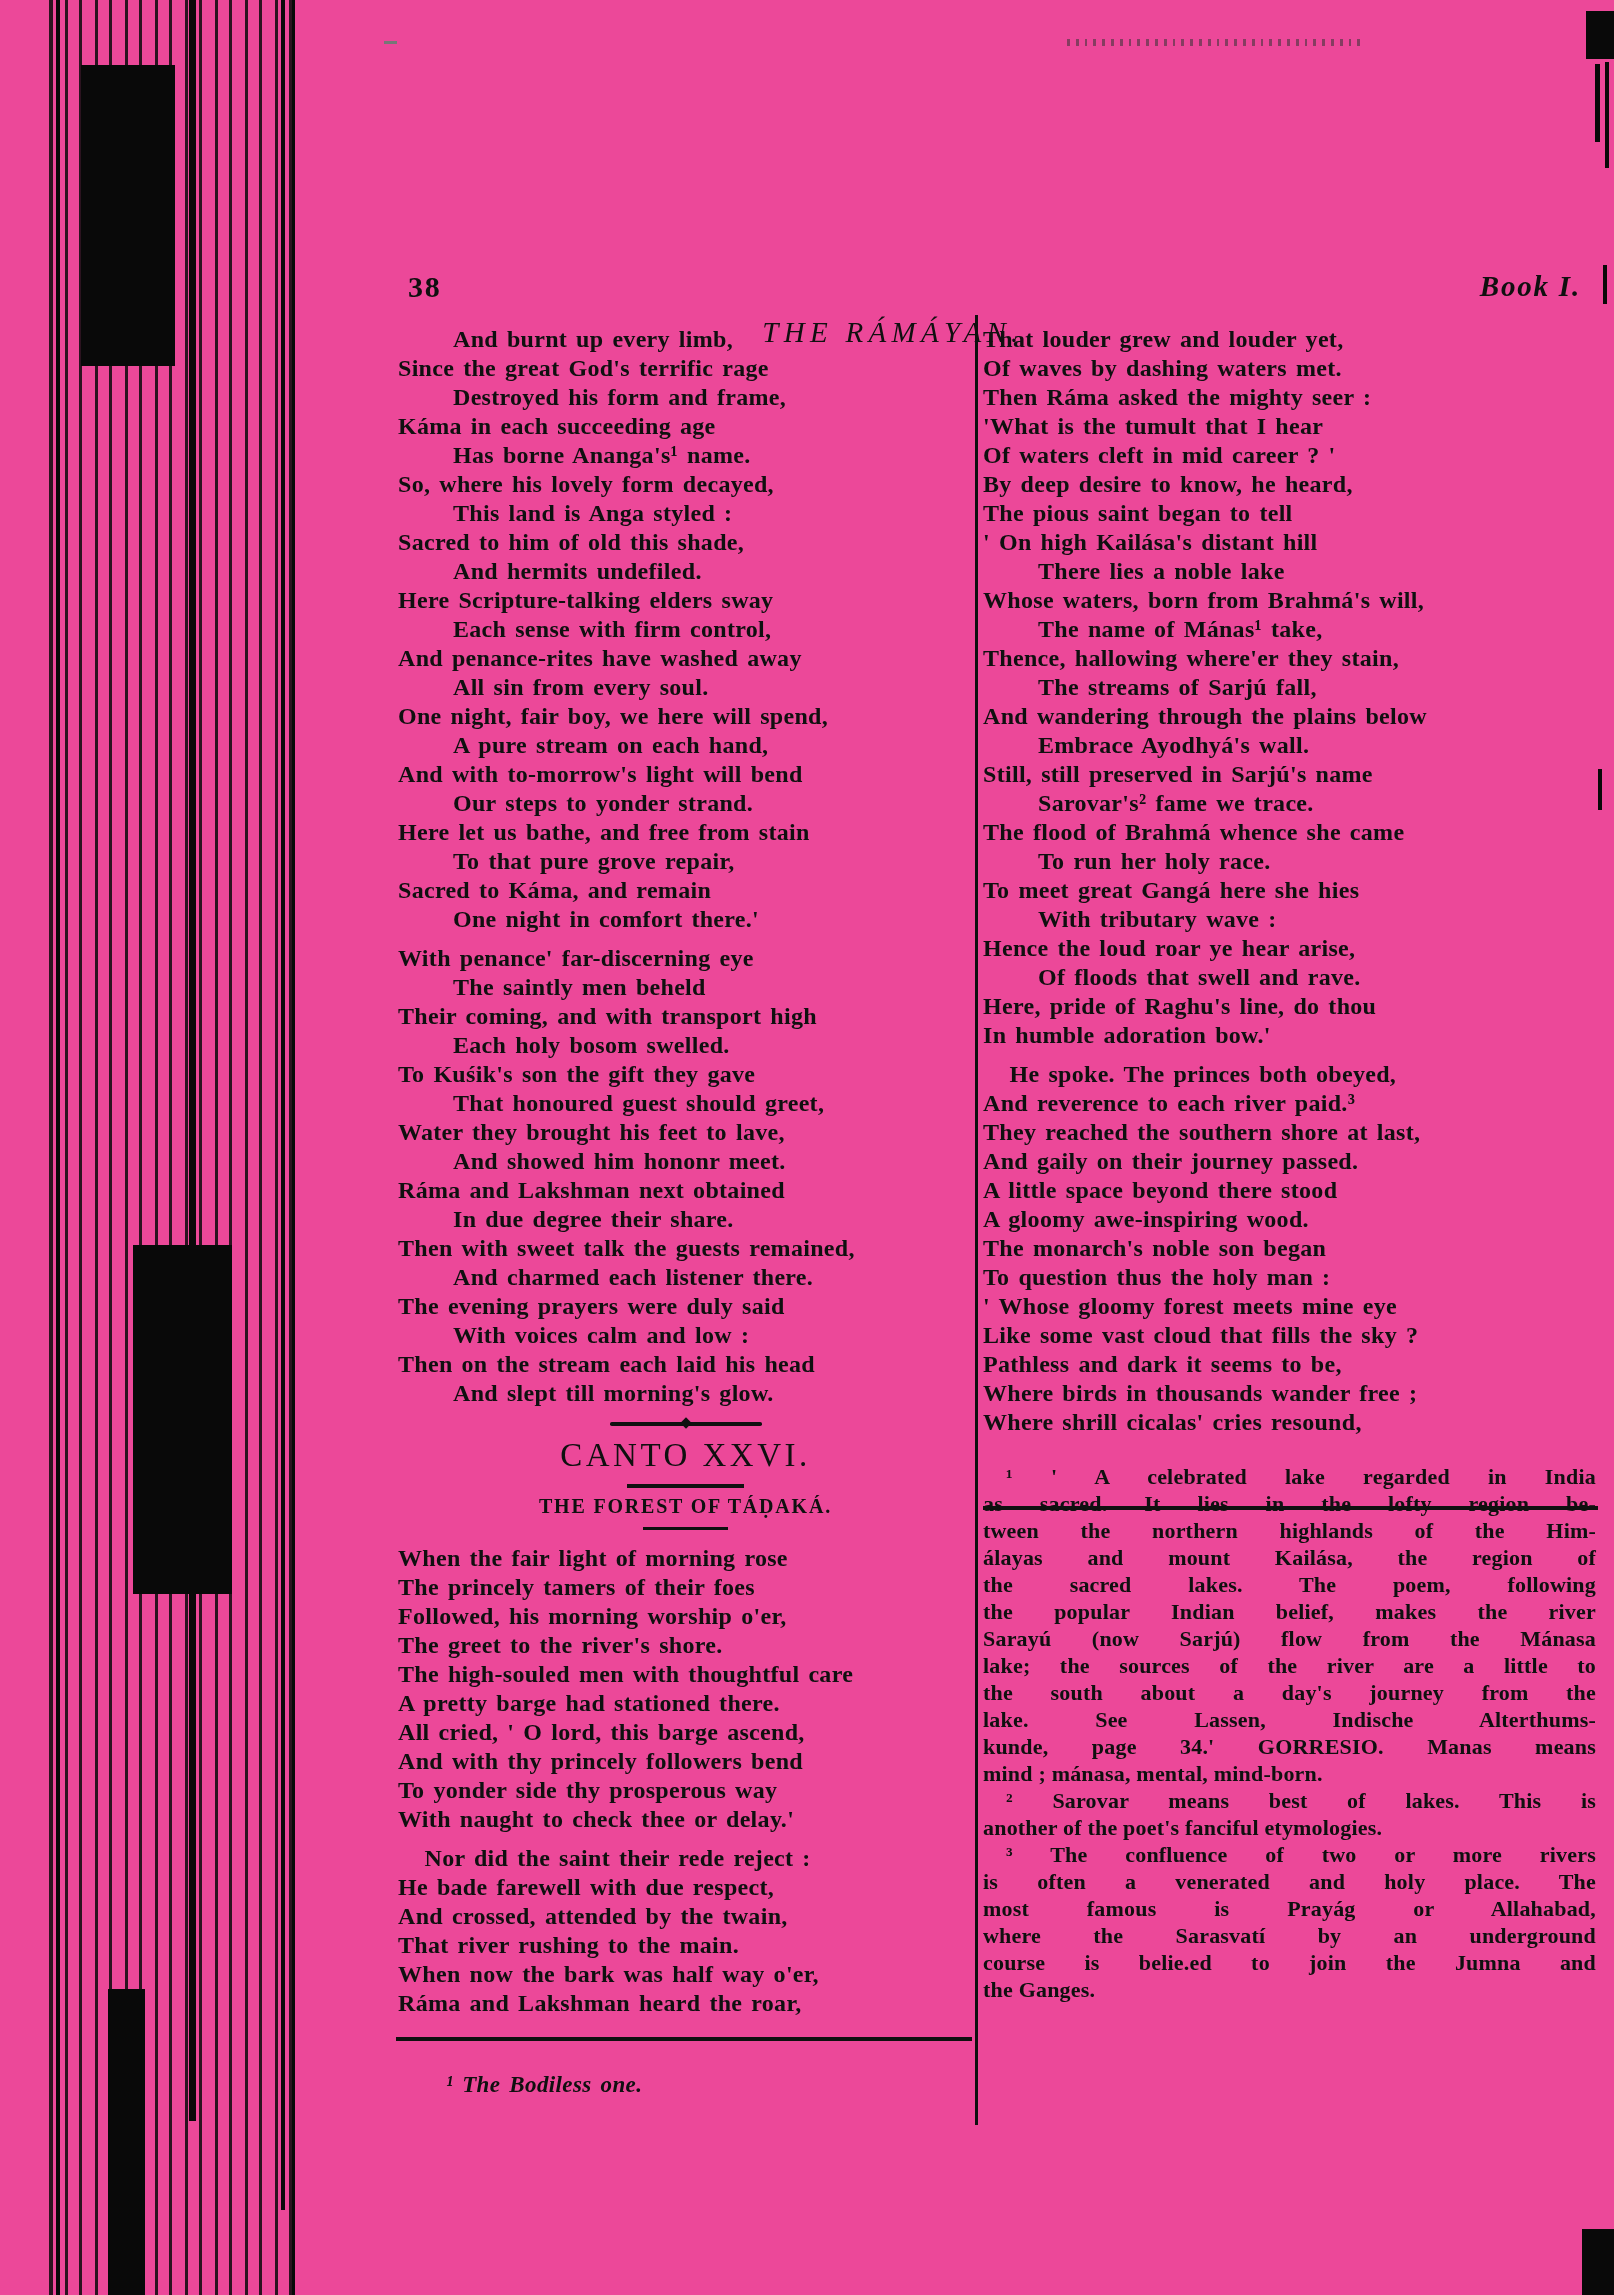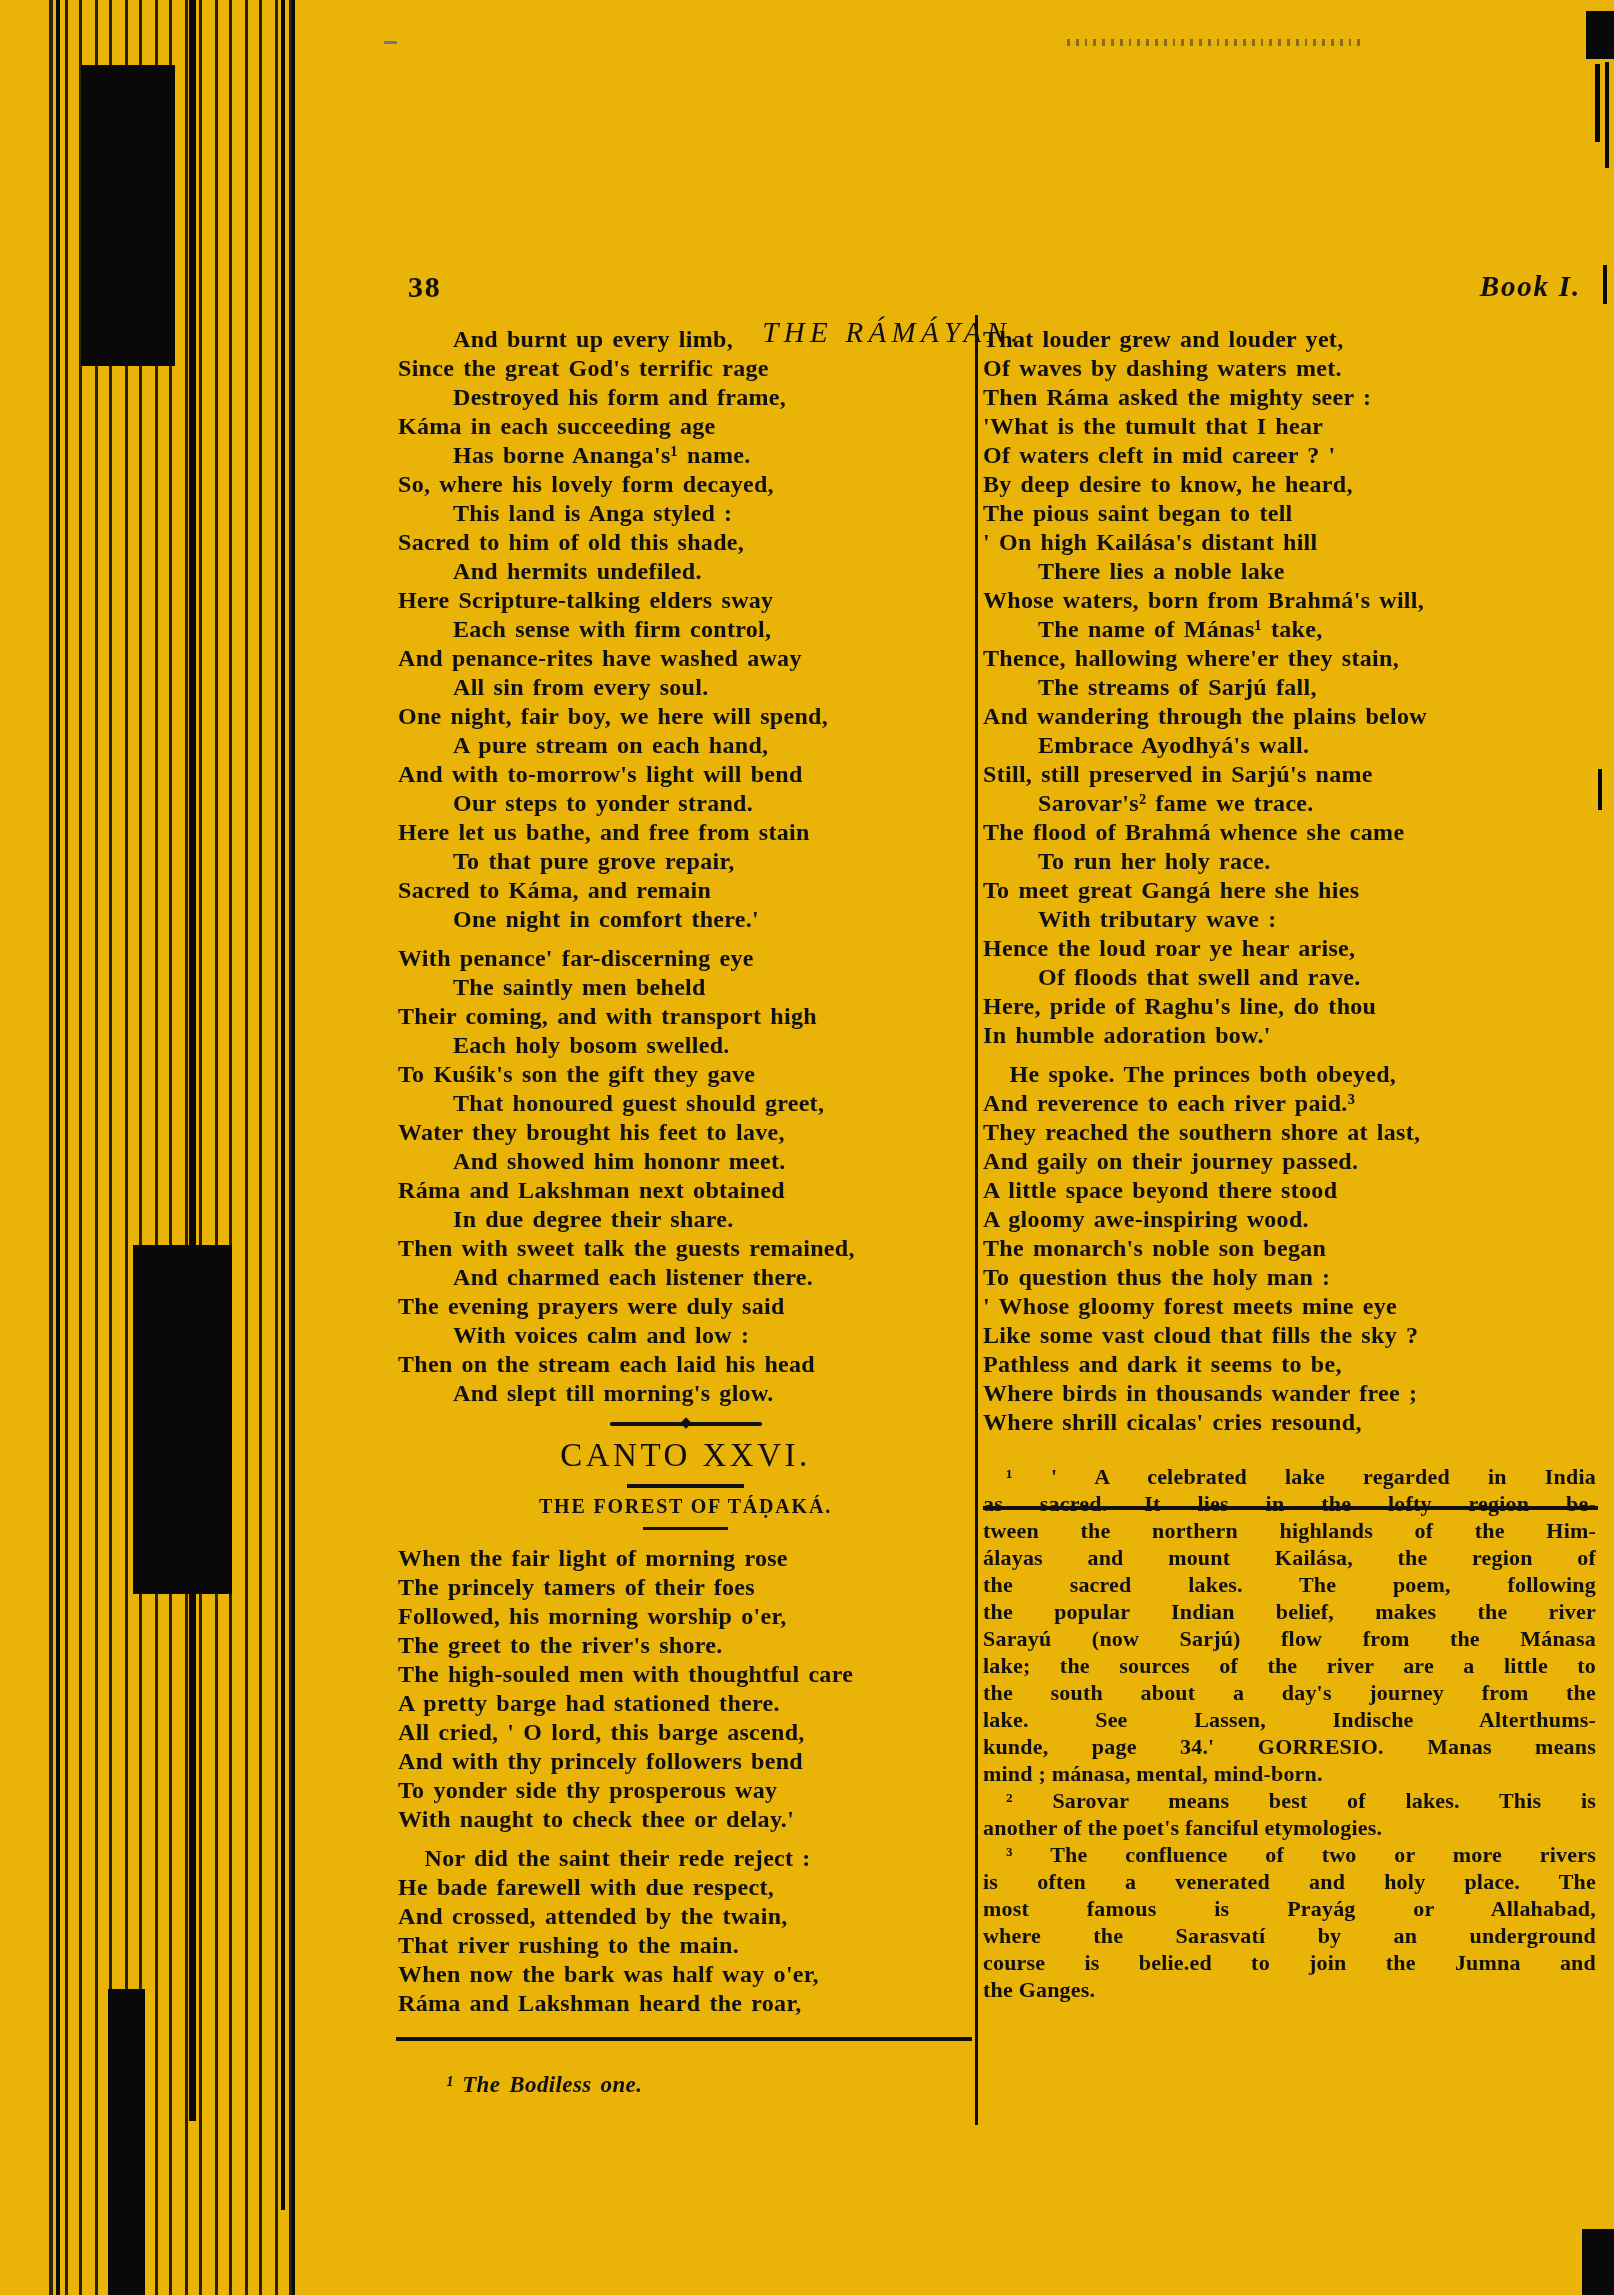--- a/index.html
+++ b/index.html
@@ -1,16 +1,16 @@
 <!DOCTYPE html>
 <html style="font-size:14px"><head>
 <meta charset="utf-8">
 <style>
   html,body{margin:0;padding:0;background:#e8e8e8;}
-  .page{position:relative;width:1614px;height:2295px;background:#eab308;overflow:hidden;
+  .page{position:relative;width:1614px;height:2295px;background:#ec4899;overflow:hidden;
         font-family:"Liberation Serif","DejaVu Serif",serif;color:#101010;}
 
   
   .pagenum{position:absolute;left:408px;top:270px;font-size:30px;font-weight:700;letter-spacing:1.8px;}
   .runhead{position:absolute;left:566px;top:269px;width:654px;text-align:center;
            font-size:29px;font-style:italic;font-weight:400;letter-spacing:5.3px;margin-top:47px;}
   .bookhead{position:absolute;left:1379px;top:270px;width:202px;text-align:right;
             font-size:29px;font-style:italic;font-weight:700;letter-spacing:1.8px;}
 
   

